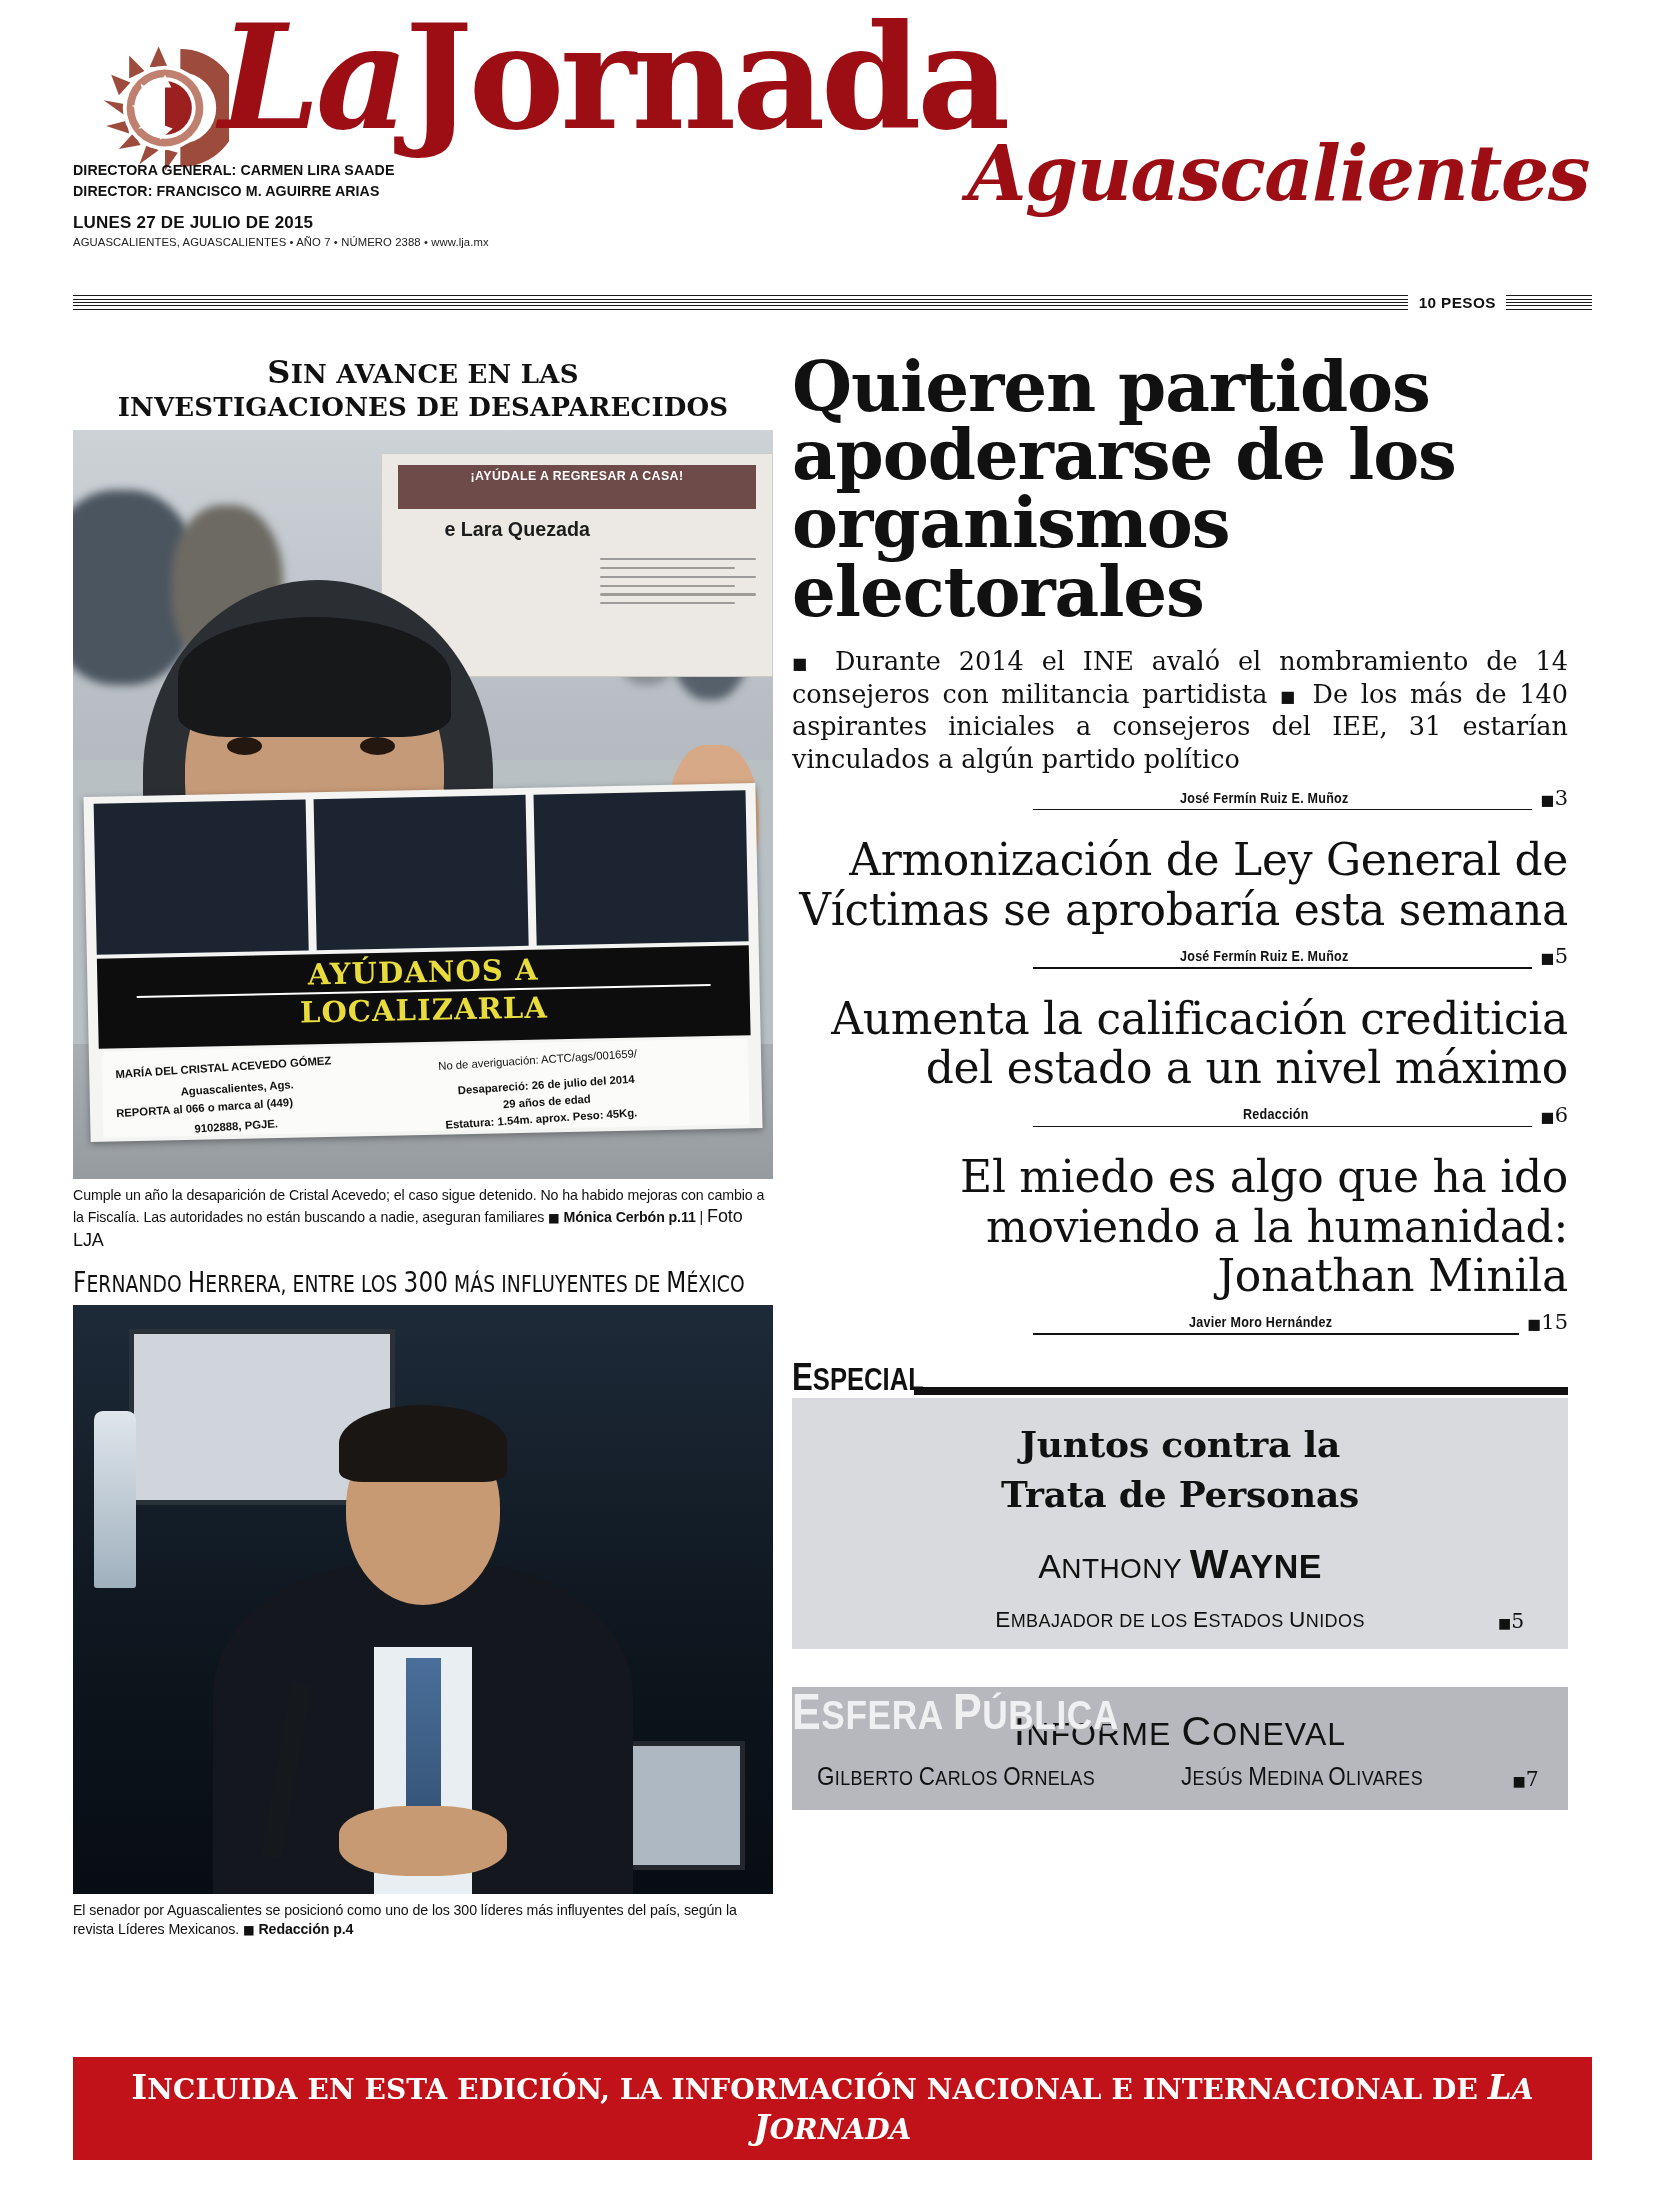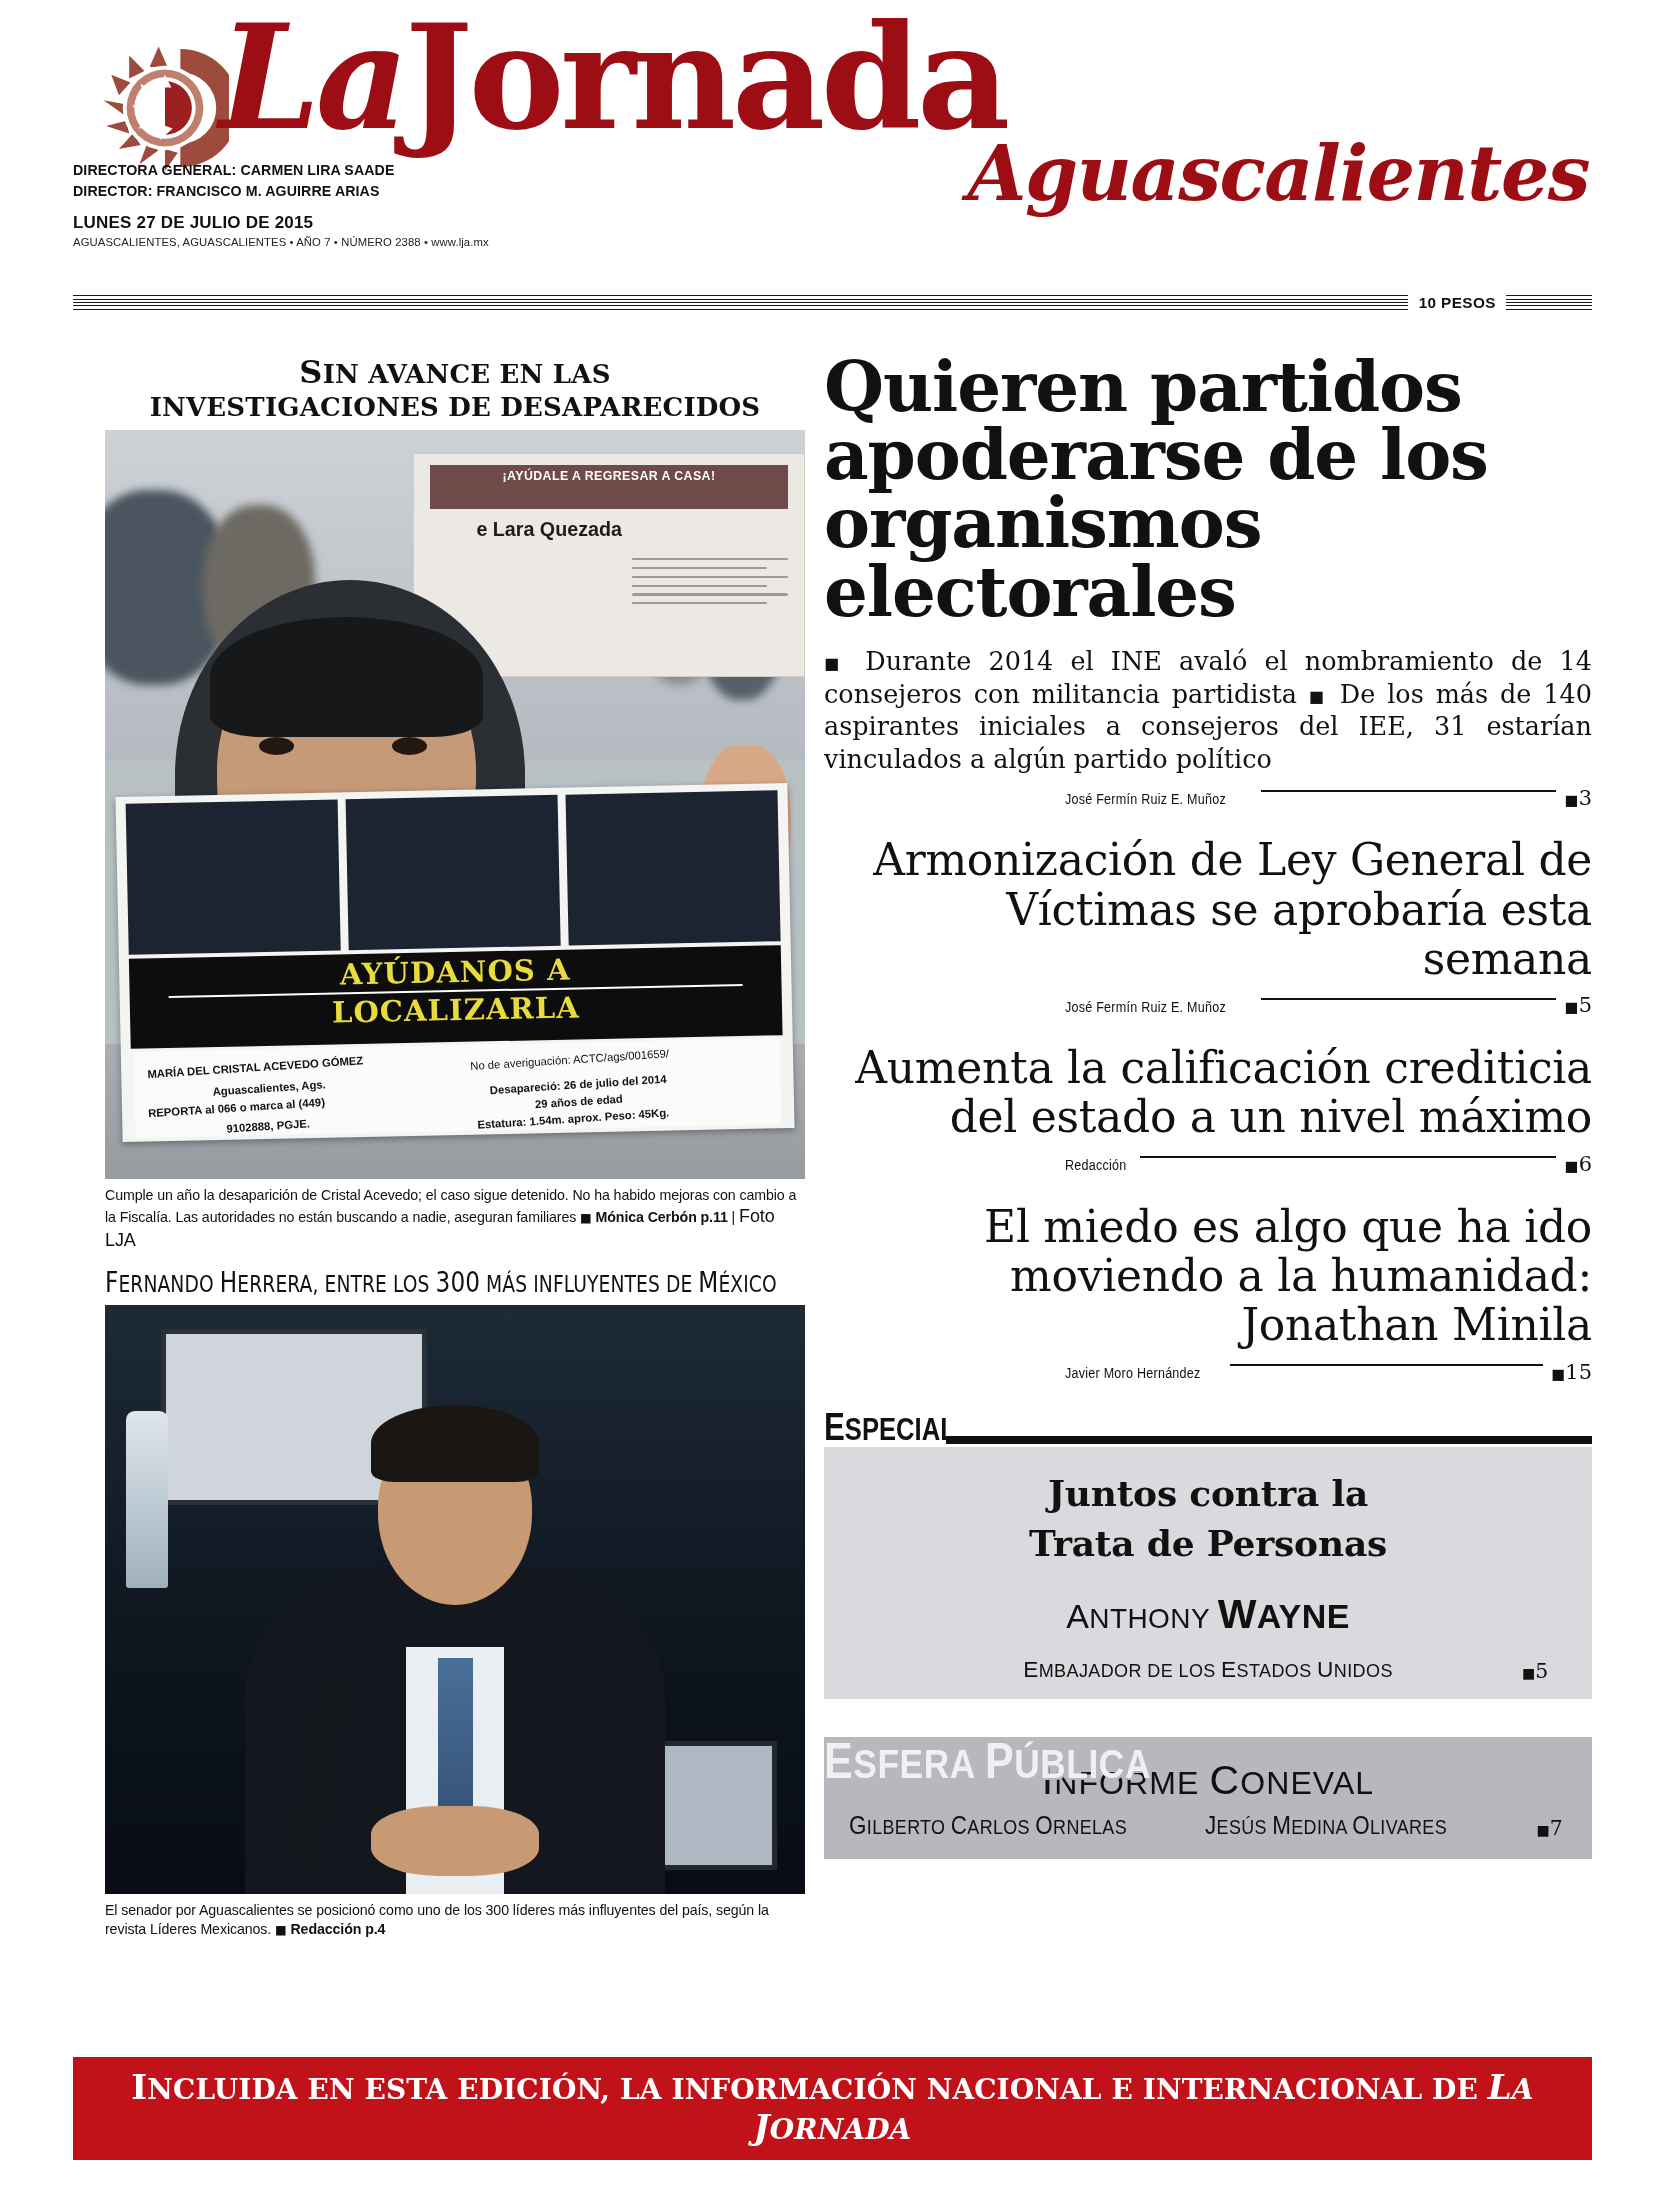--- a/index.html
+++ b/index.html
@@ -42,21 +42,21 @@
 
   
   .pricerow { position: absolute; left: 0; right: 0; top: 290px; height: 25px; display: flex; align-items: center; }
   .rulestack { flex: 1; display: flex; flex-direction: column; gap: 2.2px; }
   .rulestack i { display: block; height: 1.2px; background: #1a1a1a; }
   .price { font-size: 15.3px; font-weight: bold; letter-spacing: 0.4px; padding: 0 10.2px; }
   .rulestack.short { flex: 0 0 86px; }
 
   
   .content { display: flex; gap: 19px; }
-  .colL { width: 700px; margin-left: 32px; }
+  .colL { width: 700px; }
   .colR { width: 776px; }
 
   
   .kicker {
     font-family: "DejaVu Serif", serif;
     font-weight: bold;
     text-align: center;
     font-size: 26px;
     line-height: 1.18;
     letter-spacing: 0.2px;
@@ -97,21 +97,21 @@
   .deck {
     font-family: "DejaVu Serif", serif;
     font-size: 25.5px;
     line-height: 1.28;
     text-align: justify;
     padding-top: 19px;
   }
   .deck .sq { font-size: 16px; vertical-align: 1.5px; }
 
   .byline-row { display: flex; align-items: flex-end; justify-content: flex-end; margin-top: 10.2px; }
-  .byline-wrap { flex: 1; display: flex; flex-direction: row; align-items: flex-start; margin-left: 241px; }
+  .byline-wrap { flex: 1; display: flex; flex-direction: column; align-items: center; margin-left: 241px; font-weight: bold; }
   .byline {
     font-family: "Liberation Sans Narrow", "Liberation Sans", sans-serif;
     font-size: 15.3px; letter-spacing: 0.3px;
     transform: scaleX(.82); transform-origin: left bottom;
     white-space: nowrap;
     padding-bottom: 2.2px;
   }
   .byline-rule { width: 100%; height: 1.7px; background: #111; }
   .pageno { font-family: "DejaVu Serif", serif; font-size: 21px; margin-left: 8.7px; white-space: nowrap; padding-bottom: 0.7px; }
   .pageno .sq { font-size: 14.6px; }

